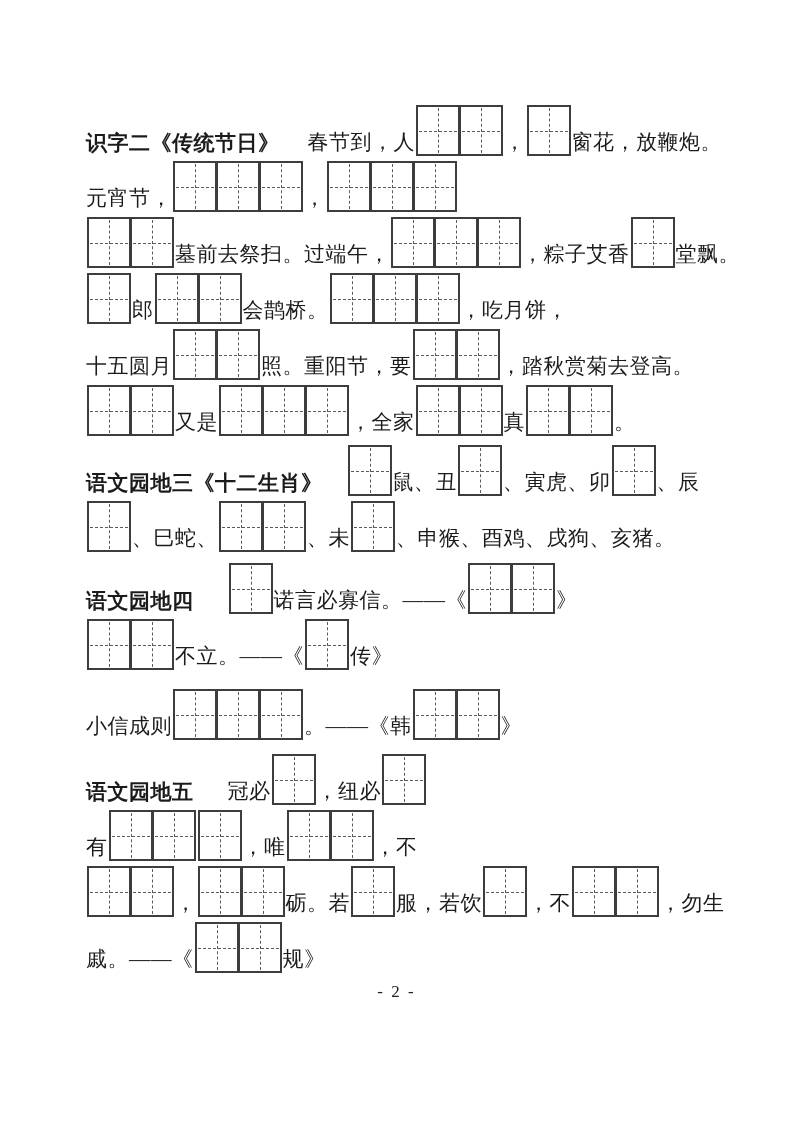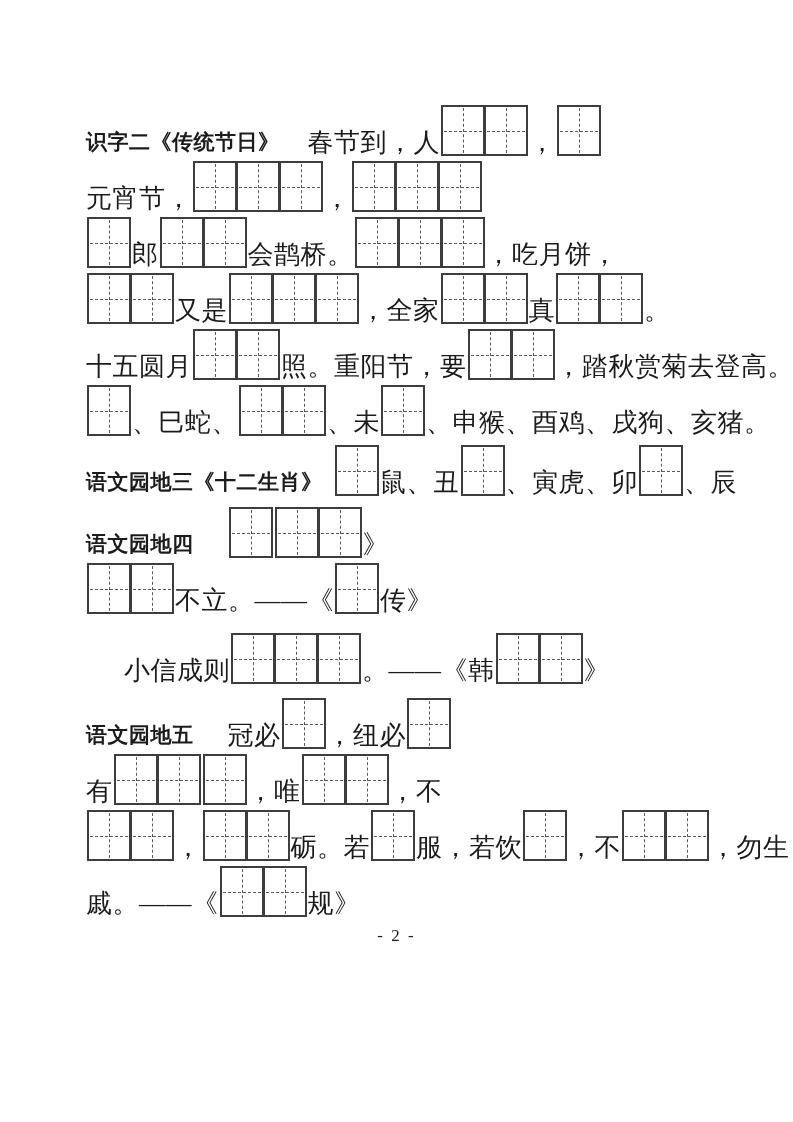--- a/index.html
+++ b/index.html
@@ -13,27 +13,27 @@
   .content{
     padding:99px 56px 0 86px;
   }
   .line{
     display:flex;
     align-items:flex-end;
     height:56px;
     white-space:nowrap;
   }
   .run{
-    font-size:26px;
+    font-size:21px;
     line-height:25px;
     letter-spacing:0.5px;
   }
   .run.bold{
     font-weight:bold;
-    font-family:Liberation Serif, serif;
+    font-family:Liberation Sans, sans-serif;
     font-size:21px;
   }
   .gap{display:inline-block;height:1px;}
   .boxgroup{
     display:inline-flex;
     margin:0 1px;
     margin-bottom:-1px;
   }
   .cbox{
     position:relative;
@@ -70,53 +70,84 @@
       <span class="gap" style="width: 28px;"></span>
       <span class="run">春节到，人</span>
       <span class="boxgroup">
         <span class="cbox"></span>
         <span class="cbox"></span>
       </span>
       <span class="run">，</span>
       <span class="boxgroup">
         <span class="cbox"></span>
       </span>
+      <span class="run">窗花，放鞭炮。</span>
     </div>
     <div class="line">
       <span class="run">元宵节，</span>
       <span class="boxgroup">
         <span class="cbox"></span>
         <span class="cbox"></span>
         <span class="cbox"></span>
       </span>
       <span class="run">，</span>
       <span class="boxgroup">
         <span class="cbox"></span>
         <span class="cbox"></span>
         <span class="cbox"></span>
       </span>
     </div>
     <div class="line">
       <span class="boxgroup">
         <span class="cbox"></span>
+        <span class="cbox"></span>
+      </span>
+      <span class="run">墓前去祭扫。过端午，</span>
+      <span class="boxgroup">
+        <span class="cbox"></span>
+        <span class="cbox"></span>
+        <span class="cbox"></span>
+      </span>
+      <span class="run">，粽子艾香</span>
+      <span class="boxgroup">
+        <span class="cbox"></span>
+      </span>
+      <span class="run">堂飘。</span>
+    </div>
+    <div class="line">
+      <span class="boxgroup">
+        <span class="cbox"></span>
       </span>
       <span class="run">郎</span>
       <span class="boxgroup">
         <span class="cbox"></span>
         <span class="cbox"></span>
       </span>
       <span class="run">会鹊桥。</span>
       <span class="boxgroup">
         <span class="cbox"></span>
         <span class="cbox"></span>
         <span class="cbox"></span>
       </span>
       <span class="run">，吃月饼，</span>
     </div>
     <div class="line">
+      <span class="run">十五圆月</span>
+      <span class="boxgroup">
+        <span class="cbox"></span>
+        <span class="cbox"></span>
+      </span>
+      <span class="run">照。重阳节，要</span>
+      <span class="boxgroup">
+        <span class="cbox"></span>
+        <span class="cbox"></span>
+      </span>
+      <span class="run">，踏秋赏菊去登高。</span>
+    </div>
+    <div class="line">
       <span class="boxgroup">
         <span class="cbox"></span>
         <span class="cbox"></span>
       </span>
       <span class="run">又是</span>
       <span class="boxgroup">
         <span class="cbox"></span>
         <span class="cbox"></span>
         <span class="cbox"></span>
       </span>
@@ -124,89 +155,77 @@
       <span class="boxgroup">
         <span class="cbox"></span>
         <span class="cbox"></span>
       </span>
       <span class="run">真</span>
       <span class="boxgroup">
         <span class="cbox"></span>
         <span class="cbox"></span>
       </span>
       <span class="run">。</span>
-    </div>
-    <div class="line">
-      <span class="run">十五圆月</span>
-      <span class="boxgroup">
-        <span class="cbox"></span>
-        <span class="cbox"></span>
-      </span>
-      <span class="run">照。重阳节，要</span>
-      <span class="boxgroup">
-        <span class="cbox"></span>
-        <span class="cbox"></span>
-      </span>
-      <span class="run">，踏秋赏菊去登高。</span>
-    </div>
-    <div class="line">
-      <span class="boxgroup">
-        <span class="cbox"></span>
-      </span>
-      <span class="run">、巳蛇、</span>
-      <span class="boxgroup">
-        <span class="cbox"></span>
-        <span class="cbox"></span>
-      </span>
-      <span class="run">、未</span>
-      <span class="boxgroup">
-        <span class="cbox"></span>
-      </span>
-      <span class="run">、申猴、酉鸡、戌狗、亥猪。</span>
     </div>
     <div class="line" style="margin-top: 4px;">
       <span class="run bold">语文园地三《十二生肖》</span>
       <span class="gap" style="width: 24px;"></span>
       <span class="boxgroup">
         <span class="cbox"></span>
       </span>
       <span class="run">鼠、丑</span>
       <span class="boxgroup">
         <span class="cbox"></span>
       </span>
       <span class="run">、寅虎、卯</span>
       <span class="boxgroup">
         <span class="cbox"></span>
       </span>
       <span class="run">、辰</span>
     </div>
+    <div class="line">
+      <span class="boxgroup">
+        <span class="cbox"></span>
+      </span>
+      <span class="run">、巳蛇、</span>
+      <span class="boxgroup">
+        <span class="cbox"></span>
+        <span class="cbox"></span>
+      </span>
+      <span class="run">、未</span>
+      <span class="boxgroup">
+        <span class="cbox"></span>
+      </span>
+      <span class="run">、申猴、酉鸡、戌狗、亥猪。</span>
+    </div>
     <div class="line" style="margin-top: 6px;">
       <span class="run bold">语文园地四</span>
       <span class="gap" style="width: 34px;"></span>
       <span class="boxgroup">
         <span class="cbox"></span>
       </span>
+      <span class="run">诺言必寡信。——《</span>
       <span class="boxgroup">
         <span class="cbox"></span>
         <span class="cbox"></span>
       </span>
       <span class="run">》</span>
     </div>
     <div class="line">
       <span class="boxgroup">
         <span class="cbox"></span>
         <span class="cbox"></span>
       </span>
       <span class="run">不立。——《</span>
       <span class="boxgroup">
         <span class="cbox"></span>
       </span>
       <span class="run">传》</span>
     </div>
-    <div class="line" style="margin-top: 14px; margin-left: 38px;">
+    <div class="line" style="margin-top: 14px;">
       <span class="run">小信成则</span>
       <span class="boxgroup">
         <span class="cbox"></span>
         <span class="cbox"></span>
         <span class="cbox"></span>
       </span>
       <span class="run">。——《韩</span>
       <span class="boxgroup">
         <span class="cbox"></span>
         <span class="cbox"></span>

